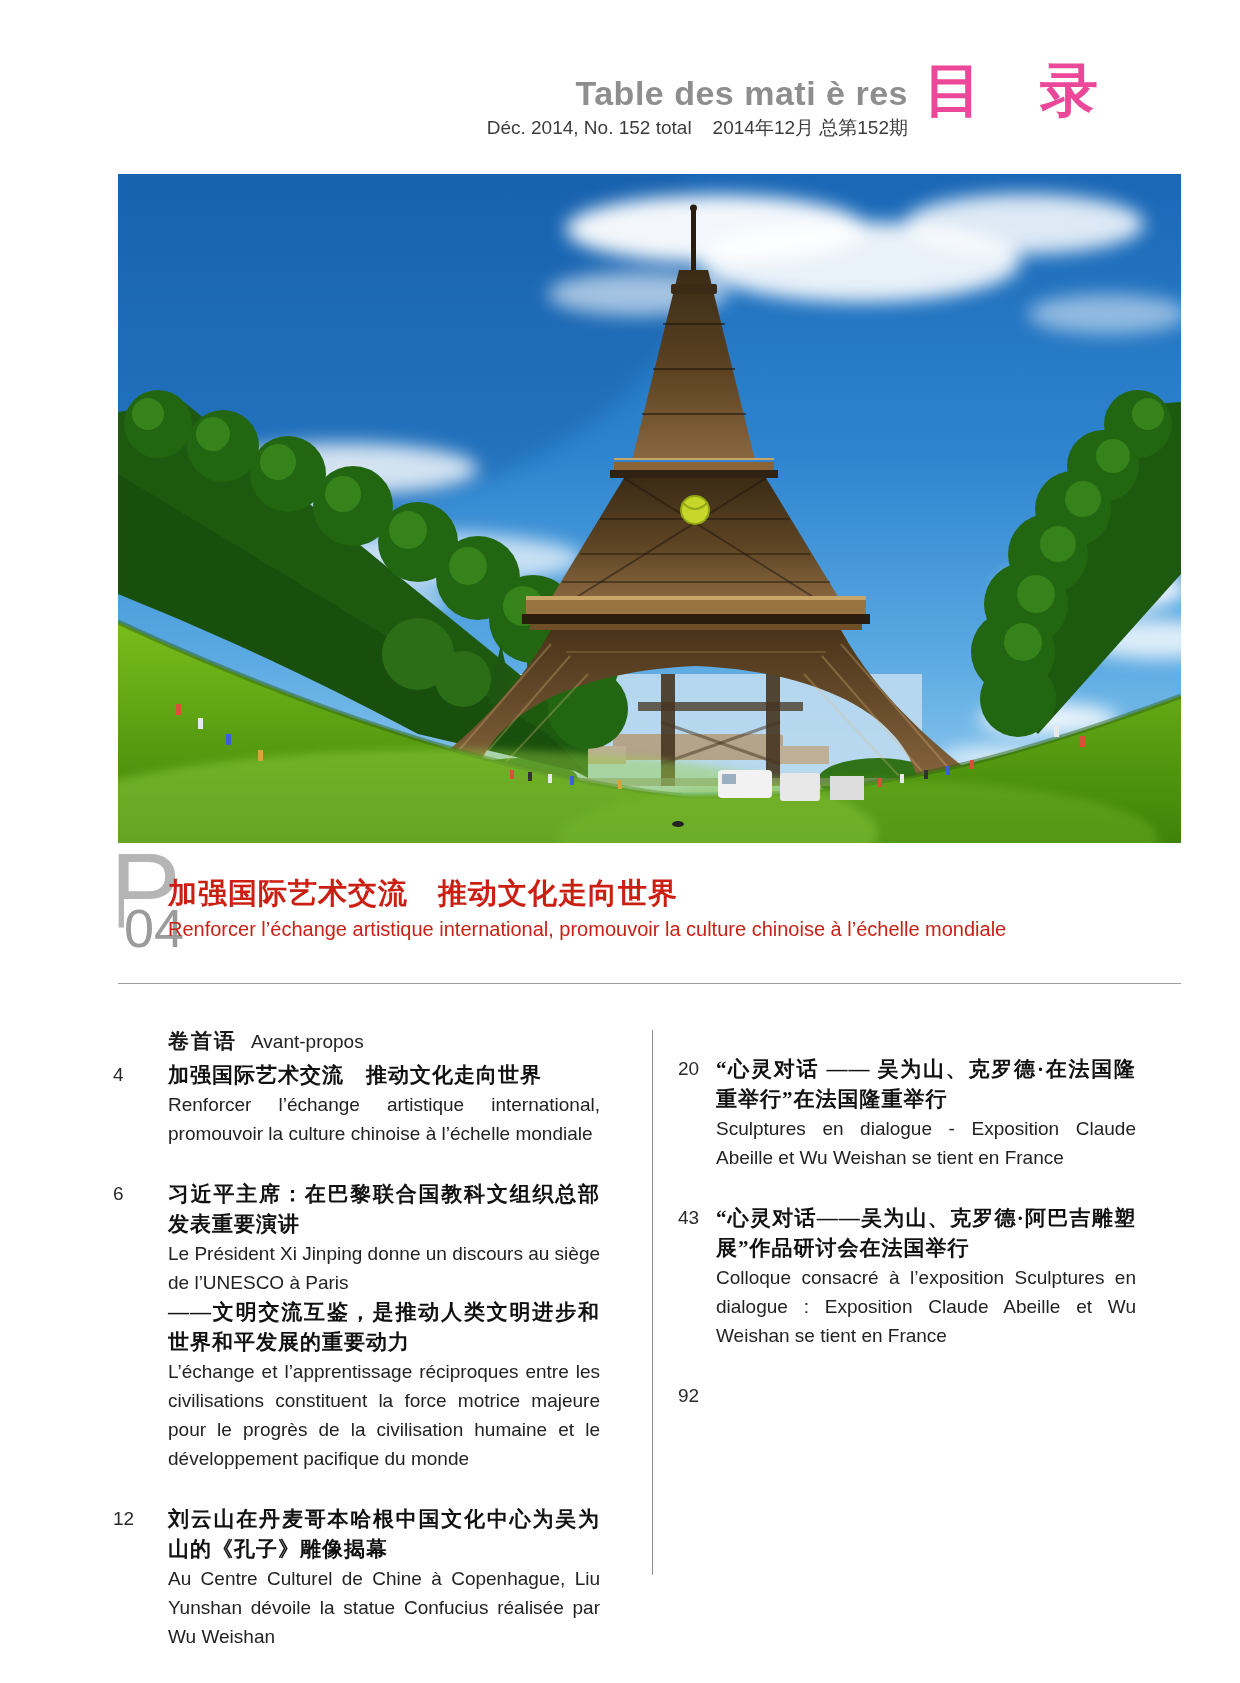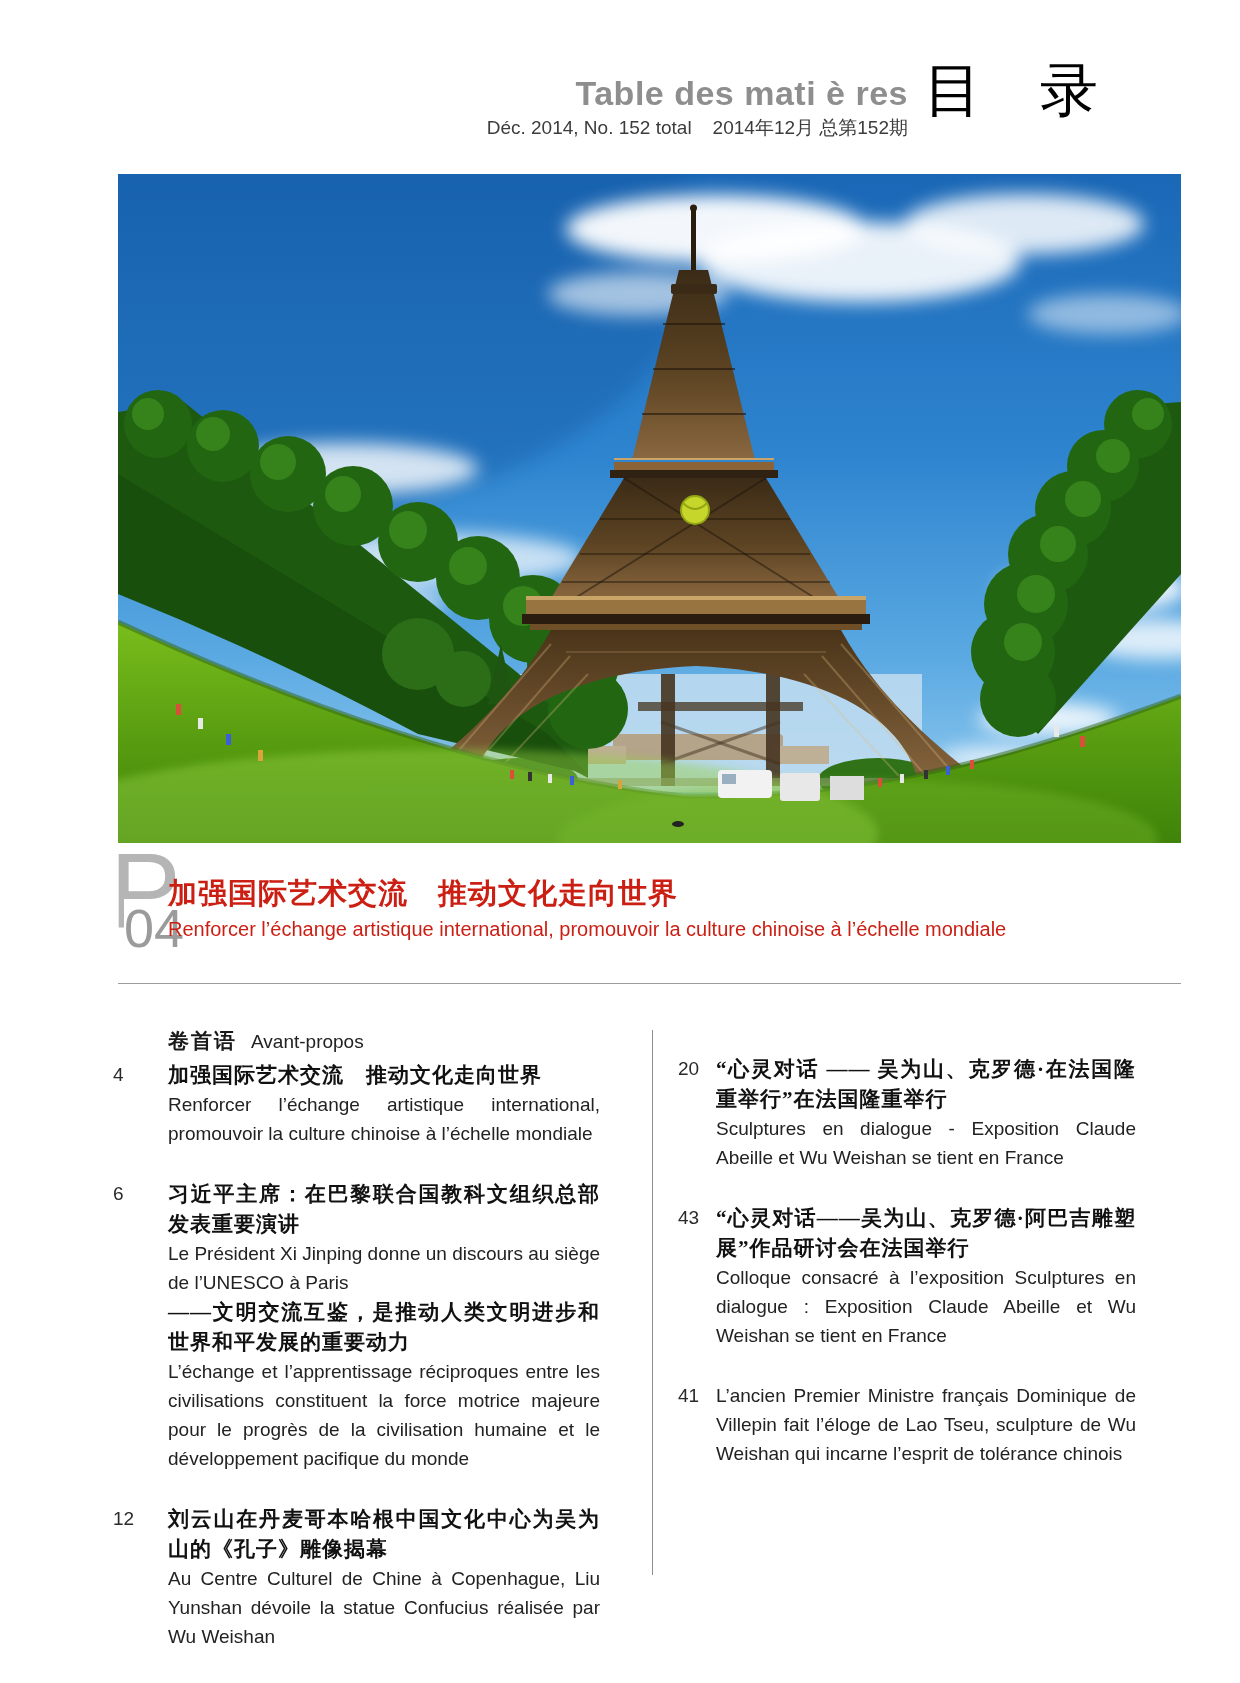--- a/index.html
+++ b/index.html
@@ -3,21 +3,21 @@
 <meta charset="utf-8">
 <style>
   html,body{margin:0;padding:0;background:#ffffff;}
   body{width:1240px;height:1683px;position:relative;font-family:"Liberation Sans",sans-serif;overflow:hidden;}
 
   
   .hdr-title{position:absolute;top:74px;right:332px;font-size:34px;font-weight:bold;
     color:#8e8e8e;white-space:nowrap;letter-spacing:.5px;}
   .hdr-issue{position:absolute;top:115px;right:332px;font-size:19px;color:#3c3c3c;white-space:nowrap;}
   .hdr-issue .gap{margin-left:21px;}
-  .hdr-cn{position:absolute;top:58px;left:924px;font-size:58px;font-weight:normal;color:#000000;
+  .hdr-cn{position:absolute;top:58px;left:924px;font-size:58px;font-weight:bold;color:#ec4899;
     white-space:nowrap;line-height:1.1;}
 
   
   .photo{position:absolute;left:118px;top:174px;width:1063px;height:669px;overflow:hidden;background:#2e84cf;}
   .photo svg{display:block;}
 
   
   .feature{position:absolute;left:110px;top:842px;width:1070px;height:120px;}
   .feature-p{position:absolute;left:0;top:0;font-size:106px;line-height:.92;color:#b5b5b5;font-weight:400;}
   .feature-num{position:absolute;left:14px;top:57px;font-size:54px;color:#9b9b9b;background:#fff;line-height:1;padding-top:2px;}
@@ -304,21 +304,20 @@
 
   <div class="toc-item">
     <div class="toc-page">43</div>
     <div class="toc-body">
             <div class="seg seg-cn">“心灵对话——吴为山、克罗德·阿巴吉雕塑展”作品研讨会在法国举行</div>
             <div class="seg seg-fr">Colloque consacré à l’exposition Sculptures en dialogue : Exposition Claude Abeille et Wu Weishan se tient en France</div>
           </div>
   </div>
 
   <div class="toc-item">
-    <div class="toc-page">41</div>
-    <div class="toc-body">
-            <div class="seg seg-fr">L’ancien Premier Ministre français Dominique de Villepin fait l’éloge de Lao Tseu, sculpture de Wu Weishan qui incarne l’esprit de tolérance chinois</div>
+    <div class="toc-page">92</div>
+    <div class="toc-body">
           </div>
   </div>
 </div>
   </div>
 
 </div>
 
 </body></html>

